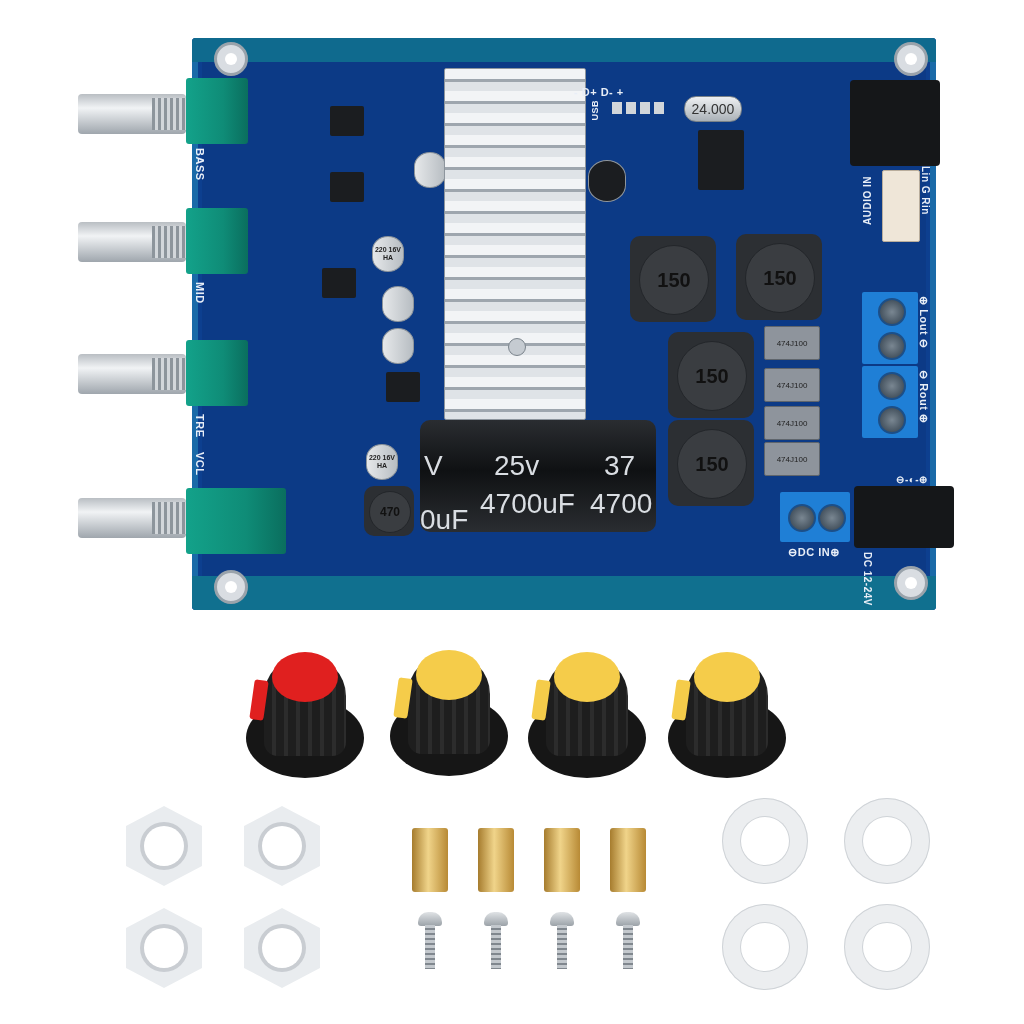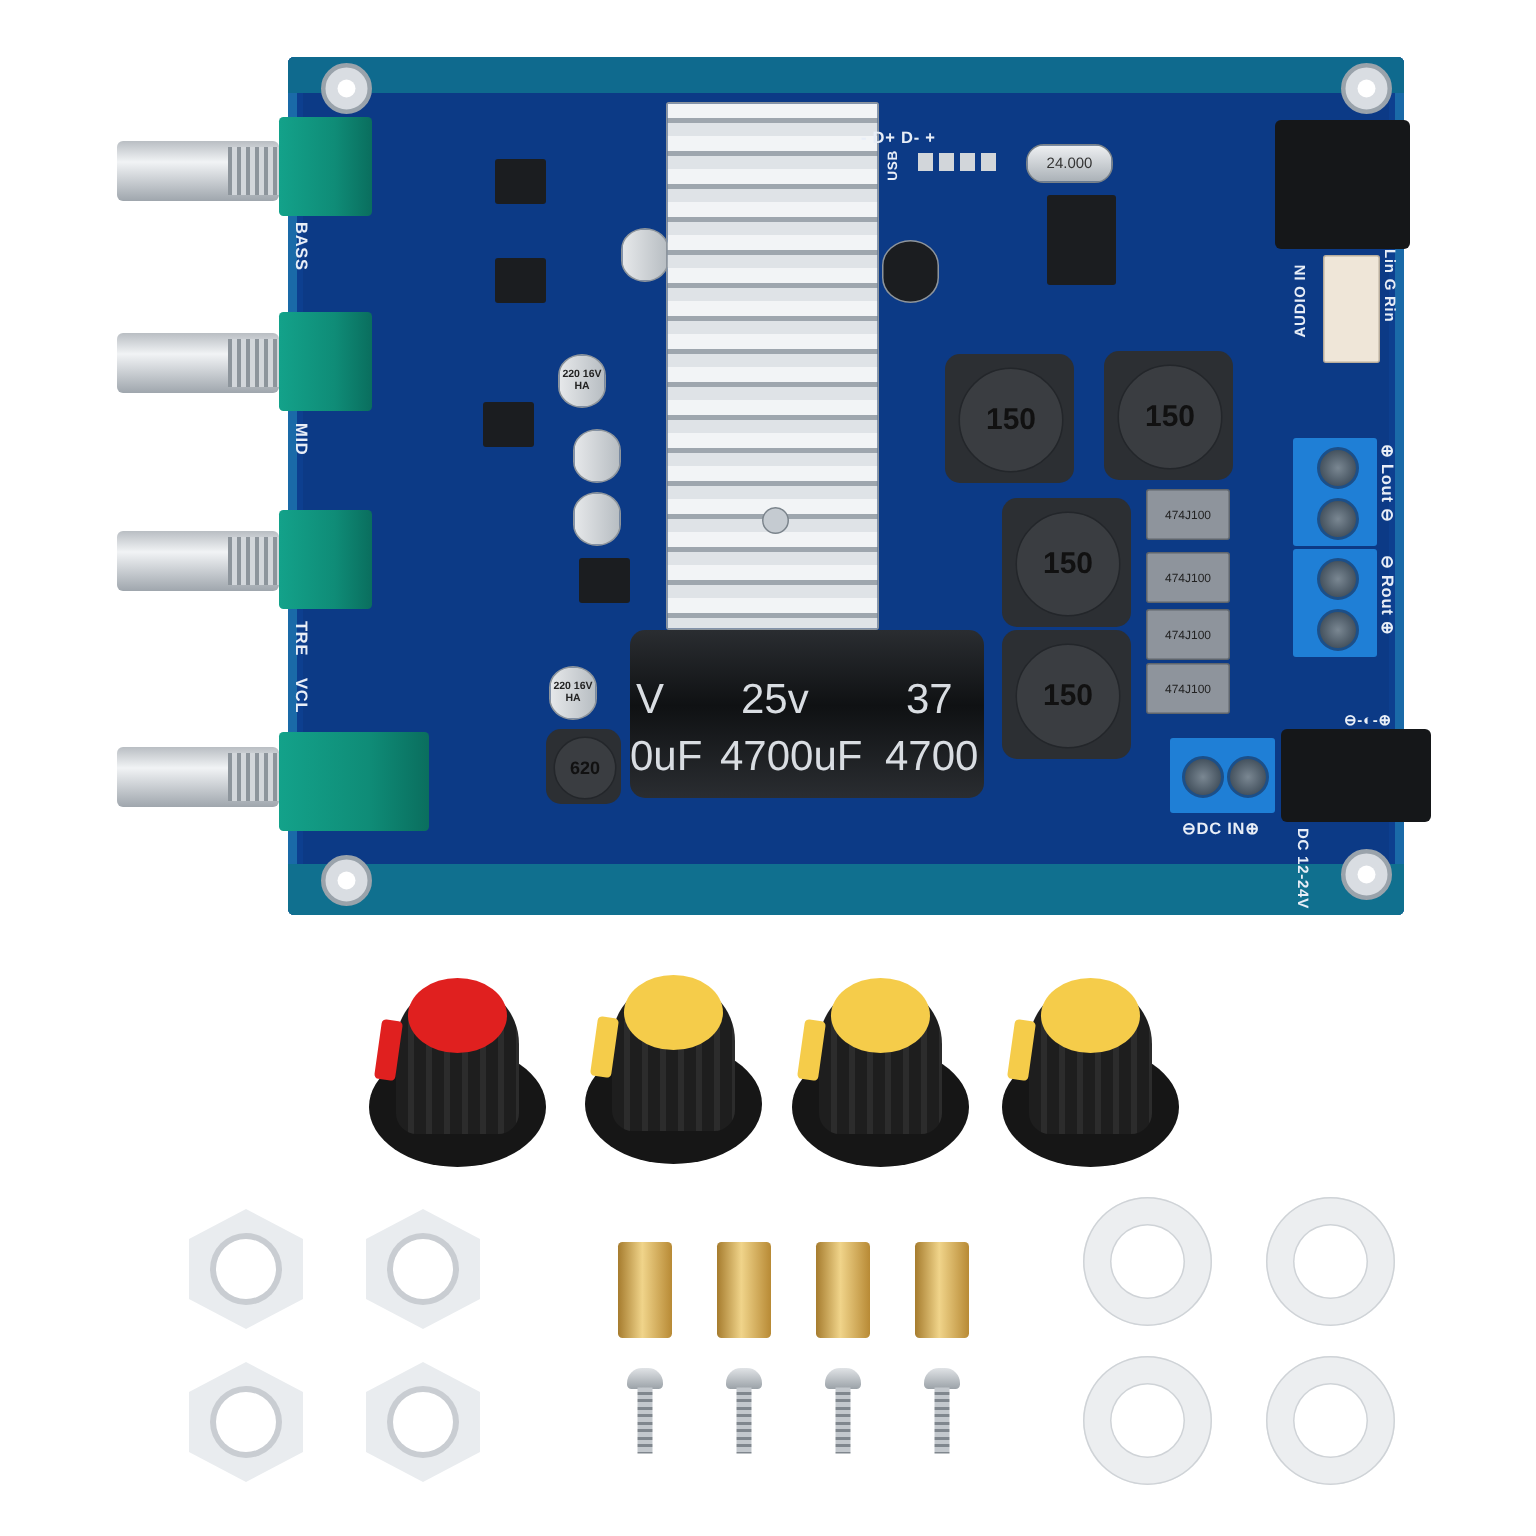--- a/index.html
+++ b/index.html
@@ -30,21 +30,21 @@
   
   .inductor{width:86px;height:86px;background:#2c2f33;border-radius:10px;}
   .inductor .core{position:absolute;left:9px;top:9px;width:68px;height:68px;border-radius:50%;background:#3a3d41;border:1px solid #23262a;display:flex;align-items:center;justify-content:center;color:#111;font-size:20px;font-weight:bold;}
   .filmcap{width:54px;height:32px;background:#8e949c;border:1px solid #5f656c;border-radius:2px;display:flex;align-items:center;justify-content:center;font-size:8px;color:#222;}
   .smallcap{width:30px;height:34px;border-radius:50%/40%;background:linear-gradient(90deg,#e6e8ea,#b7bdc2);border:1px solid #8e959c;display:flex;align-items:center;justify-content:center;font-size:7px;color:#222;font-weight:bold;text-align:center;line-height:8px;}
   .chip{background:#1b1d20;border-radius:2px;}
   .terminal{background:#1f7fd6;border-radius:2px;}
   .screw{width:24px;height:24px;border-radius:50%;background:radial-gradient(circle,#7a8792,#2f3d4a);border:2px solid #1c4f88;}
   .jack{background:#151719;border-radius:4px;}
   .jst{width:36px;height:70px;background:#efe6d8;border:1px solid #b9ad9c;border-radius:2px;}
-  .crystal{width:56px;height:24px;border-radius:12px;background:linear-gradient(180deg,#eef0f2,#aab1b7);border:1px solid #7a8288;display:flex;align-items:center;justify-content:center;font-size:10px;color:#333;}
+  .crystal{width:56px;height:24px;border-radius:12px;background:linear-gradient(180deg,#eef0f2,#aab1b7);border:1px solid #7a8288;display:flex;align-items:center;justify-content:center;font-size:14px;color:#333;}
   
   .knob{width:118px;height:132px;}
   .knob .base{position:absolute;left:0;bottom:0;width:118px;height:80px;border-radius:50%;background:#161616;}
   .knob .body{position:absolute;left:18px;top:10px;width:82px;height:100px;border-radius:40px 40px 14px 14px;background:repeating-linear-gradient(90deg,#1e1e1e 0 8px,#2c2c2c 8px 12px);}
   .knob .cap{position:absolute;left:26px;top:6px;width:66px;height:50px;border-radius:50%;}
   .knob .pointer{position:absolute;left:6px;top:34px;width:14px;height:40px;border-radius:3px;transform:rotate(8deg);}
   
   .nut{width:76px;height:80px;background:#e9ecef;clip-path:polygon(50% 0,100% 25%,100% 75%,50% 100%,0 75%,0 25%);}
   .nut::after{content:"";position:absolute;left:18px;top:20px;width:40px;height:40px;border-radius:50%;background:#fff;box-shadow:0 0 0 4px #c9cdd2;}
   .standoff{width:36px;height:64px;background:linear-gradient(90deg,#a67c2e,#f0d48a 45%,#b88a35);border-radius:3px;}
@@ -88,21 +88,21 @@
 <div class="abs chip" style="left:698px;top:130px;width:46px;height:60px"></div>
 
 <div class="abs smallcap" style="left:414px;top:152px"></div>
 <div class="abs smallcap" style="left:372px;top:236px">220 16V HA</div>
 <div class="abs smallcap" style="left:382px;top:286px"></div>
 <div class="abs smallcap" style="left:382px;top:328px"></div>
 <div class="abs smallcap" style="left:366px;top:444px">220 16V HA</div>
 <div class="abs smallcap" style="left:588px;top:160px;width:36px;height:40px;background:#1b1d20;"></div>
 
 <div class="abs inductor" style="left:364px;top:486px;width:50px;height:50px">
-  <div class="core" style="left:5px;top:5px;width:40px;height:40px;font-size:12px">620</div>
+  <div class="core" style="left:5px;top:5px;width:40px;height:40px;font-size:12px">470</div>
 </div>
 
 <div class="abs heatsink"></div>
 <div class="abs heatsink-bolt"></div>
 
 <div class="abs silk" style="left:574px;top:86px;font-size:11px">
   <span>-</span> <span>D+</span> <span>D-</span> <span>+</span>
 </div>
 <div class="abs silk vert" style="left:590px;top:100px;font-size:9px;transform:rotate(180deg)">USB</div>
 <div class="abs" style="left:612px;top:102px;width:54px;height:12px;background:repeating-linear-gradient(90deg,#d2d6da 0 10px,transparent 10px 14px)"></div>
@@ -123,21 +123,21 @@
 
 <div class="abs filmcap" style="left:764px;top:326px">474J100</div>
 <div class="abs filmcap" style="left:764px;top:368px">474J100</div>
 <div class="abs filmcap" style="left:764px;top:406px">474J100</div>
 <div class="abs filmcap" style="left:764px;top:442px">474J100</div>
 
 <div class="abs bigcap">
   <span style="left:4px;top:30px">V</span>
   <span style="left:74px;top:30px">25v</span>
   <span style="left:184px;top:30px">37</span>
-  <span style="left:0px;top:68px">0uF</span>
+  <span style="left:0px;top:84px">0uF</span>
   <span style="left:60px;top:68px">4700uF</span>
   <span style="left:170px;top:68px">4700</span>
 </div>
 
 <div class="abs jack" style="left:850px;top:80px;width:90px;height:86px"></div>
 <div class="abs jst" style="left:882px;top:170px"></div>
 <div class="abs silk vert" style="left:862px;top:176px;font-size:10px;transform:rotate(180deg)">AUDIO IN</div>
 <div class="abs silk vert" style="left:920px;top:166px;font-size:10px">Lin G Rin</div>
 
 <div class="abs terminal" style="left:862px;top:292px;width:56px;height:72px">

